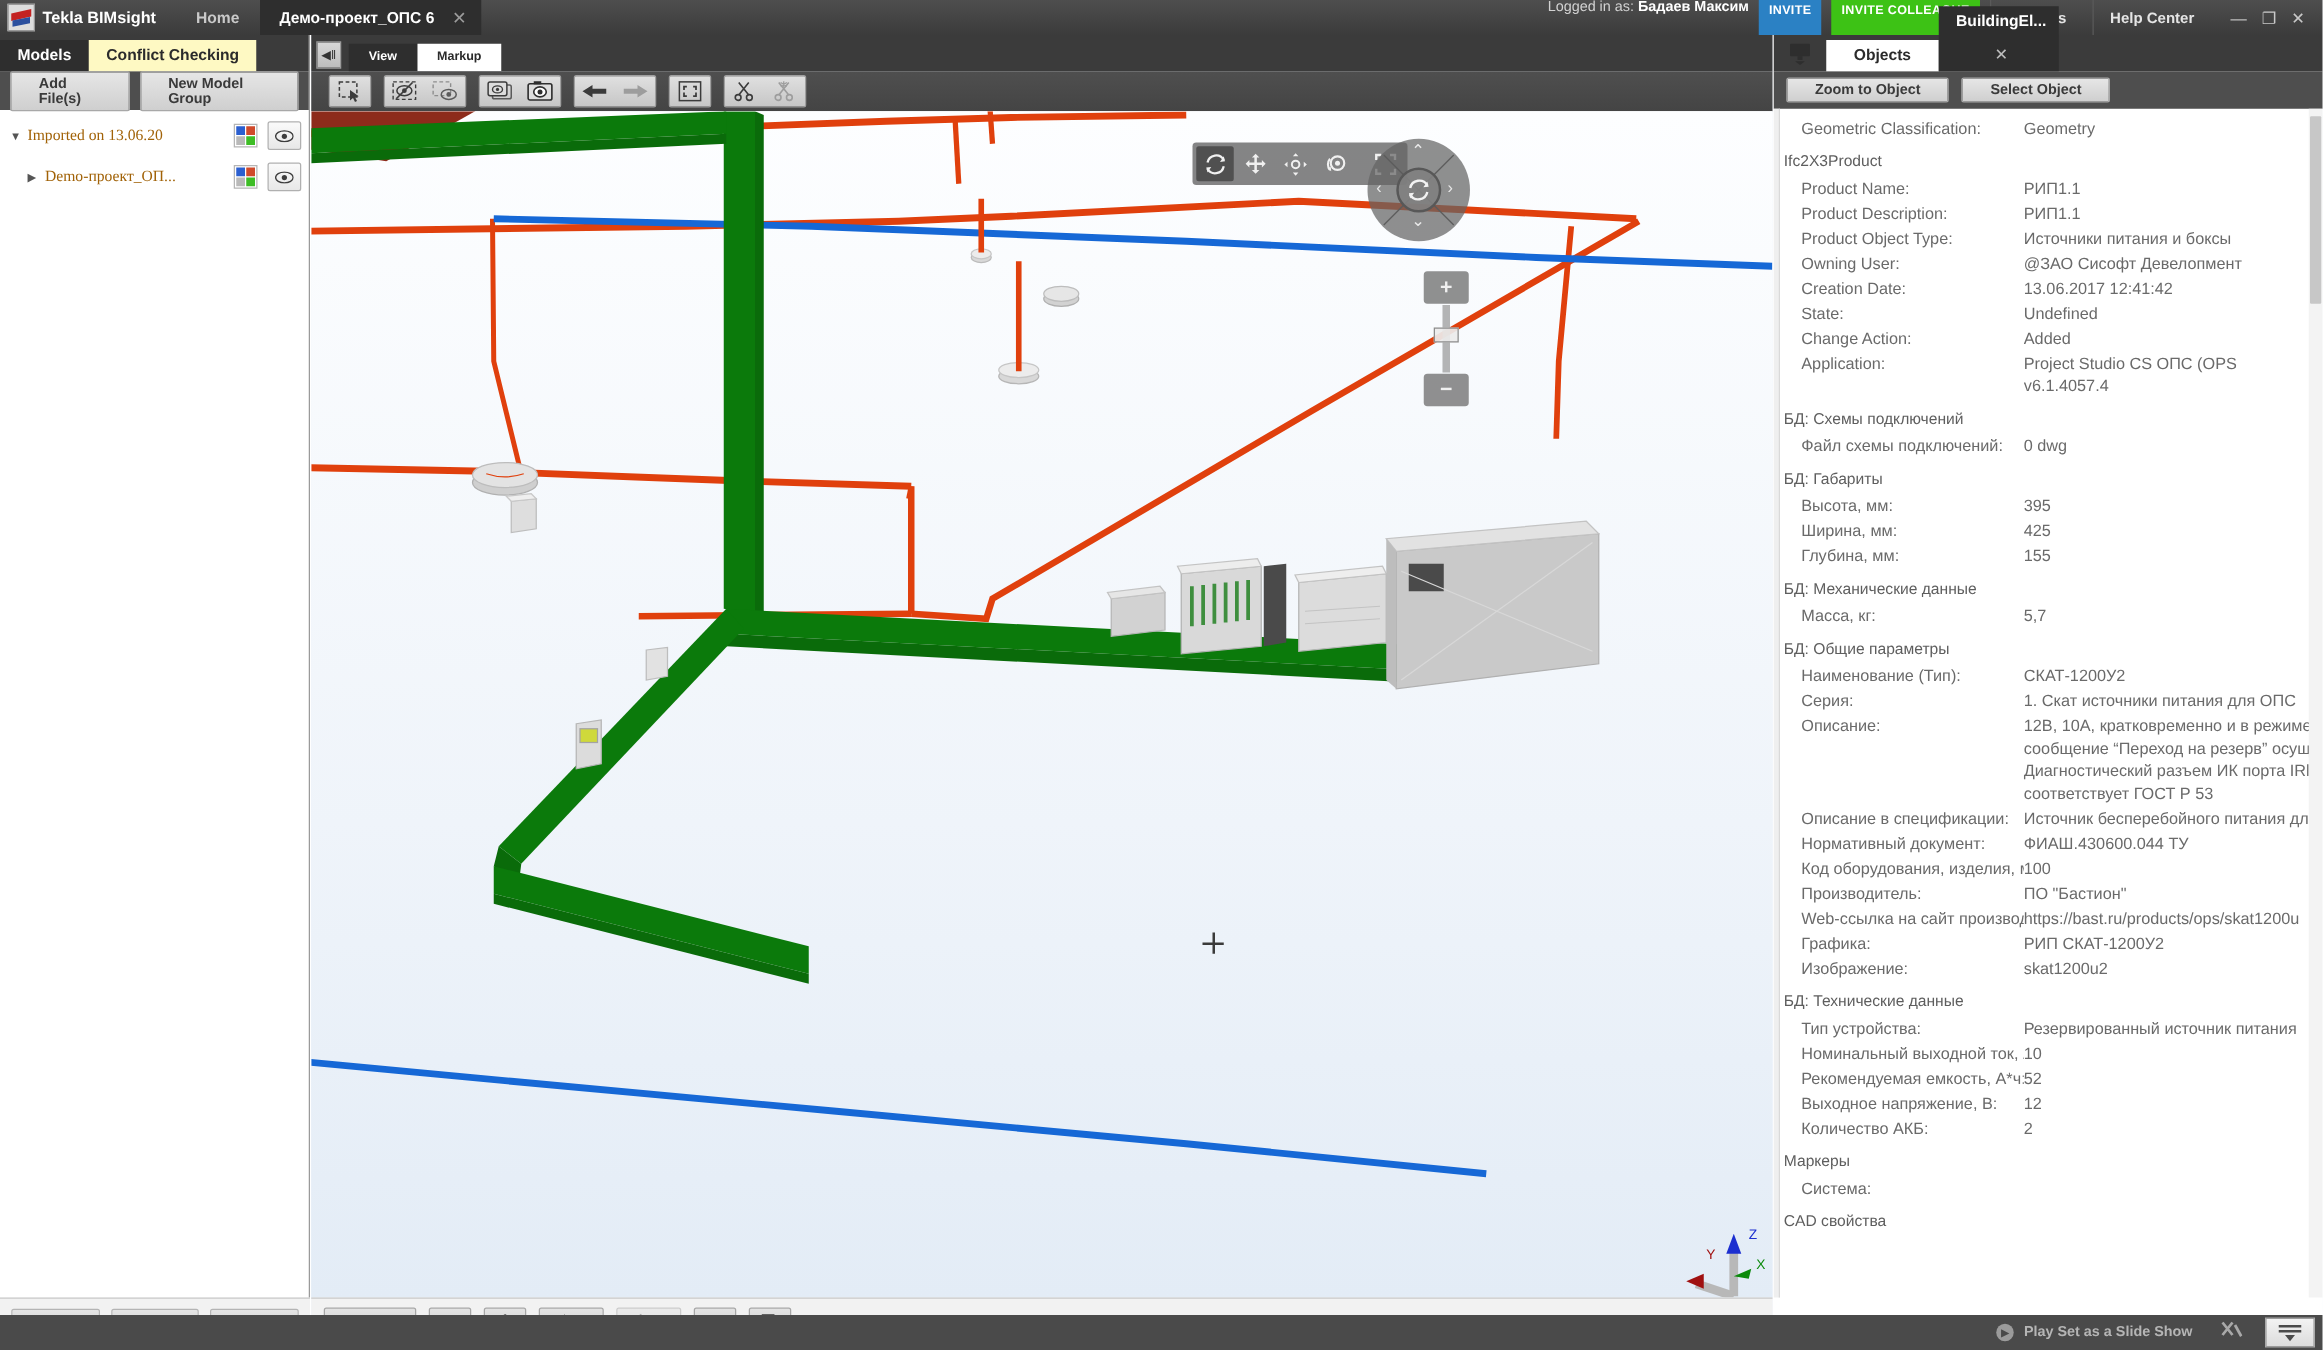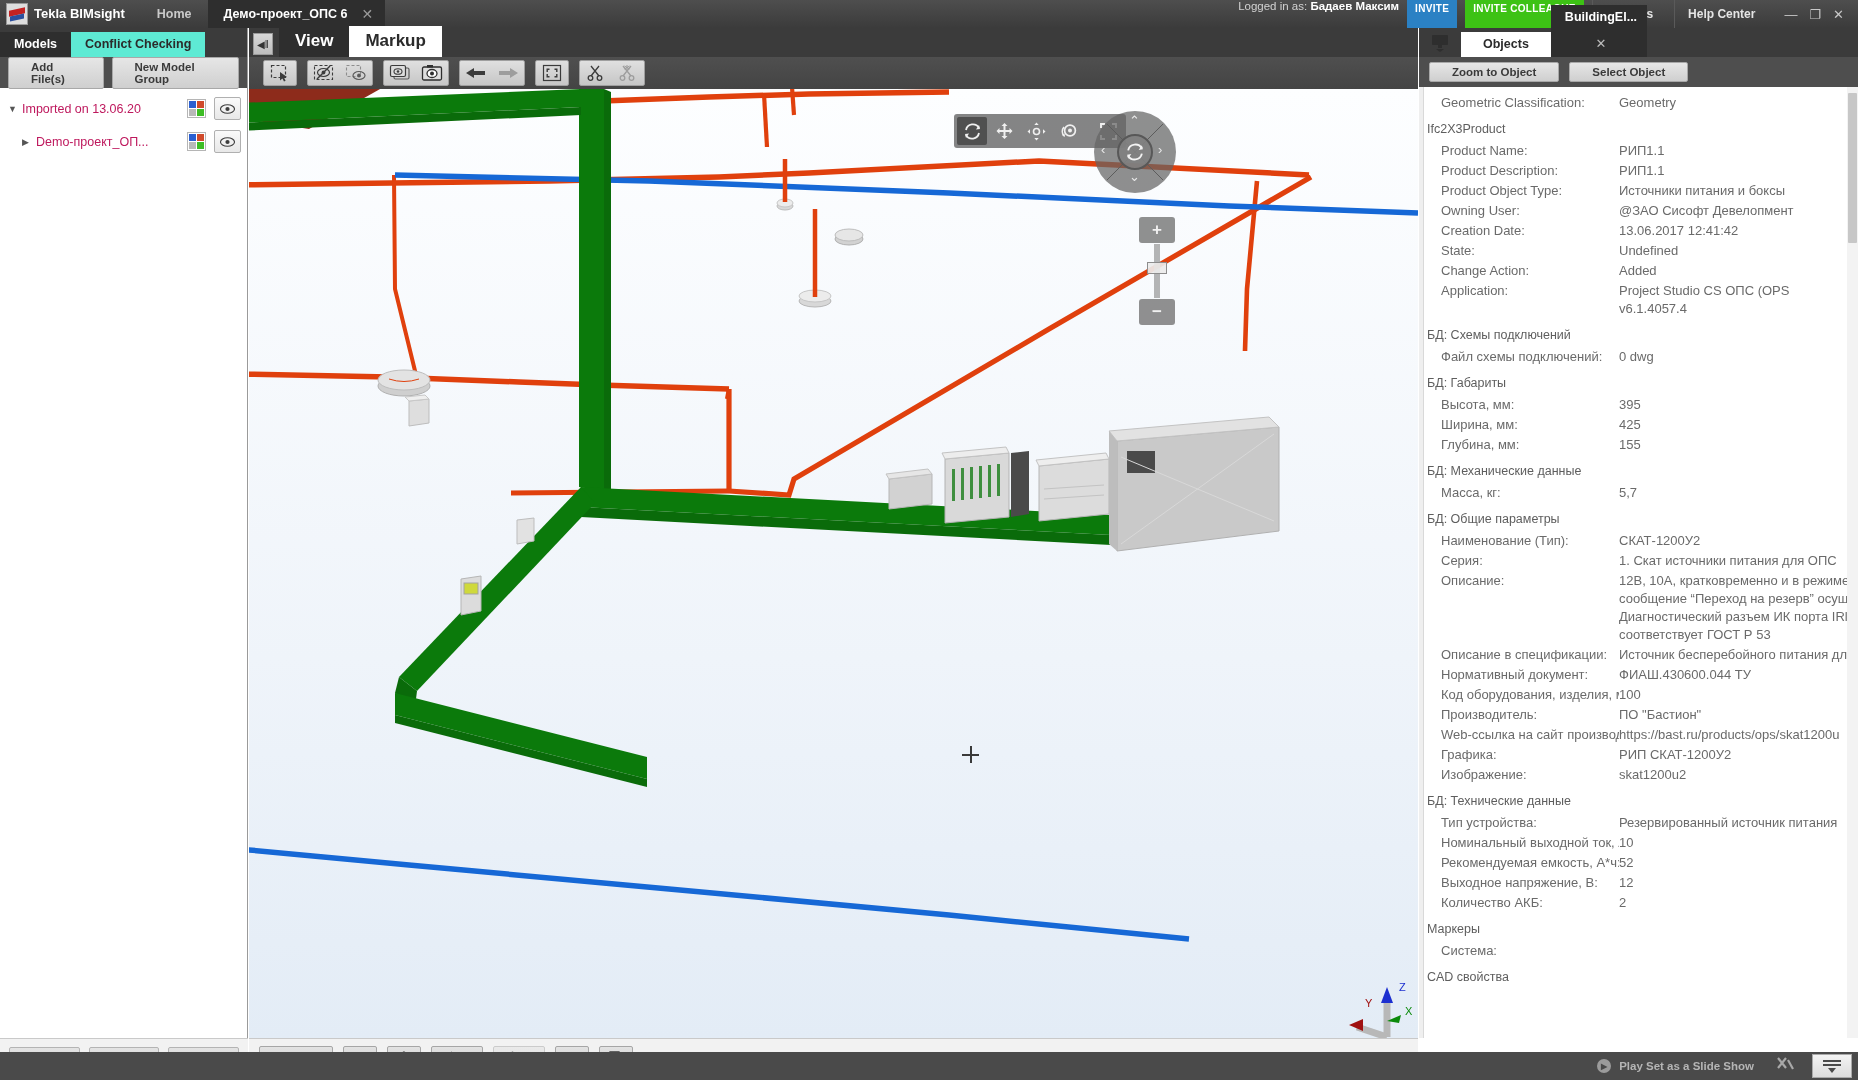--- a/index.html
+++ b/index.html
@@ -30,48 +30,48 @@
     margin-left:8px; letter-spacing:.3px;}
   .tb-link{ color:#e4e4e4; font-size:12px; font-weight:bold; padding:0 13px; line-height:28px;
     border-left:1px solid #5a5a5a; margin-left:8px;}
   .win-btns{ display:flex; align-items:center; gap:12px; padding:0 10px 0 16px; color:#c8c8c8; }
   .win-btns span{font-size:13px;}
 
   
   .leftpanel{ position:absolute; left:0; top:28px; width:248px; height:1052px; background:#fff;
     border-right:1px solid #9a9a9a; }
   .lp-tabs{ height:29px; background:#3b3b3b; display:flex; align-items:flex-end; }
-  .lp-tab{ font-size:12.5px; font-weight:bold; padding:5px 14px 6px 14px; color:#2b2b2b; background:#5eead4; }
+  .lp-tab{ font-size:12.5px; font-weight:bold; padding:5px 14px 6px 14px; color:#2b2b2b; background:#fef9c3; }
   .lp-tab.active{ background:#2e2e2e; color:#fff; }
   .lp-toolbar{ height:31px; background:#4e4e4e; display:flex; align-items:center; gap:8px; padding:0 8px; }
   .btn-gray{ background:linear-gradient(to bottom,#e6e6e6,#cfcfcf); border:1px solid #a8a8a8;
     font-size:11.5px; font-weight:bold; color:#3a3a3a; padding:3px 22px; border-radius:2px; }
   .tree{ padding:4px 0; }
   .tree-row{ display:flex; align-items:center; height:33px; padding:0 6px 0 8px; }
   .tree-row.indent{ padding-left:22px; }
   .tri{ width:14px; color:#555; font-size:9px; }
-  .tree-label{ flex:1; font-size:12.5px; color:#be185d; white-space:nowrap; overflow:hidden; }
+  .tree-label{ flex:1; font-size:12.5px; color:#a16207; white-space:nowrap; overflow:hidden;font-family:Liberation Serif, serif; }
   .icon-colors{ width:19px;height:19px; display:grid; grid-template-columns:1fr 1fr; grid-template-rows:1fr 1fr;
      gap:1px; margin-right:8px; border:1px solid #b5b5b5; padding:1px; background:#fff;}
   .icon-colors i{display:block;}
   .eye-btn{ width:27px;height:23px; border:1px solid #b0b0b0; background:linear-gradient(to bottom,#fafafa,#e8e8e8);
     border-radius:2px; display:flex;align-items:center;justify-content:center;}
   .lp-bottom{ position:absolute; bottom:0; left:0; width:248px; height:42px; background:#f2f2f2;
     border-top:1px solid #c9c9c9; display:flex; align-items:center; gap:9px; padding:0 9px; }
   .btn-dis{ flex:1; background:linear-gradient(to bottom,#e4e4e4,#cccccc); border:1px solid #b4b4b4;
     color:#9a9a9a; font-size:12px; padding:5px 0; text-align:center; border-radius:2px; }
 
   
   .viewarea{ position:absolute; left:249px; top:28px; width:1169px; height:1052px; background:#eef4fb; }
   .va-tabs{ position:absolute; left:0; top:0; width:1169px; height:29px; background:#3b3b3b;
      display:flex; align-items:flex-end; }
   .collapse-btn{ width:20px; height:22px; background:linear-gradient(to bottom,#d8d8d8,#bdbdbd);
      border:1px solid #9a9a9a; margin:0 6px 2px 4px; display:flex;align-items:center;justify-content:center;
      font-size:10px; color:#333;}
-  .va-tab{ font-size:17px; font-weight:bold; padding:5px 16px 6px 16px; color:#2b2b2b; background:#fff; }
+  .va-tab{ font-size:10px; font-weight:bold; padding:5px 16px 6px 16px; color:#2b2b2b; background:#fff; }
   .va-tab.active{ background:#2e2e2e; color:#fff; }
   .va-toolbar{ position:absolute; left:0; top:29px; width:1169px; height:32px;
      background:linear-gradient(to bottom,#4f4f4f,#444); display:flex; align-items:center; gap:10px; padding-left:14px;}
   .tgrp{ display:flex; background:linear-gradient(to bottom,#e0e0e0,#c6c6c6); border:1px solid #9f9f9f; border-radius:2px; }
   .tbtn{ width:32px;height:24px; display:flex;align-items:center;justify-content:center;}
 
   .canvas{ position:absolute; left:0; top:61px; width:1169px; height:949px; overflow:hidden;
     background:linear-gradient(to bottom,#fdfeff 0%,#eef3fa 55%,#e4edf7 100%); }
 
   .va-bottom{ position:absolute; left:0; bottom:0; width:1169px; height:42px; background:#f2f2f2;

